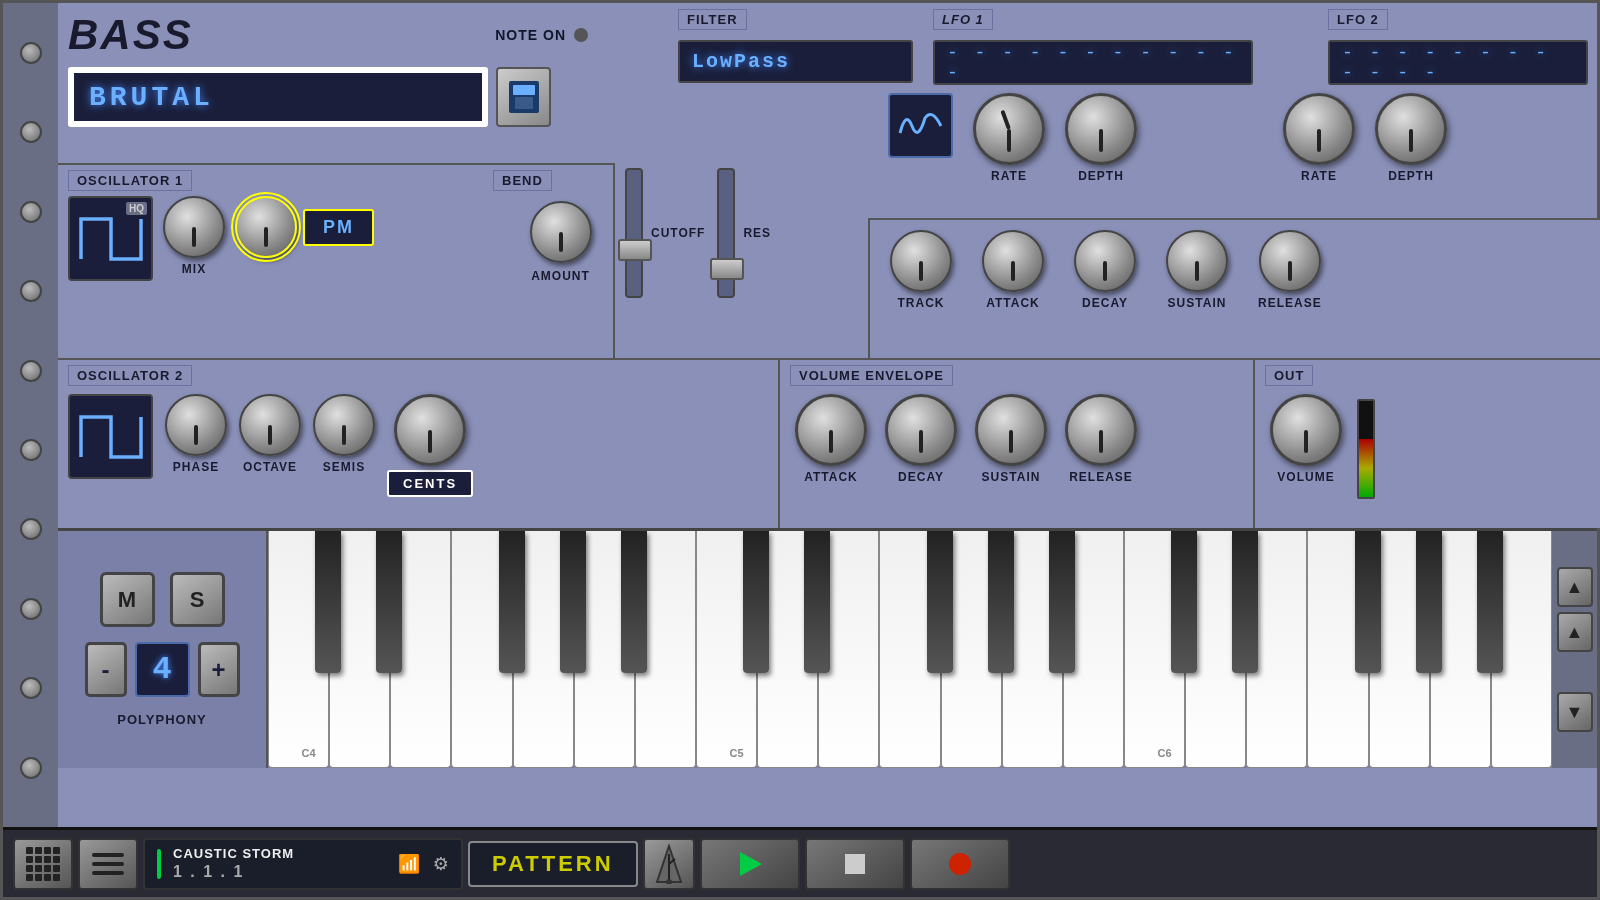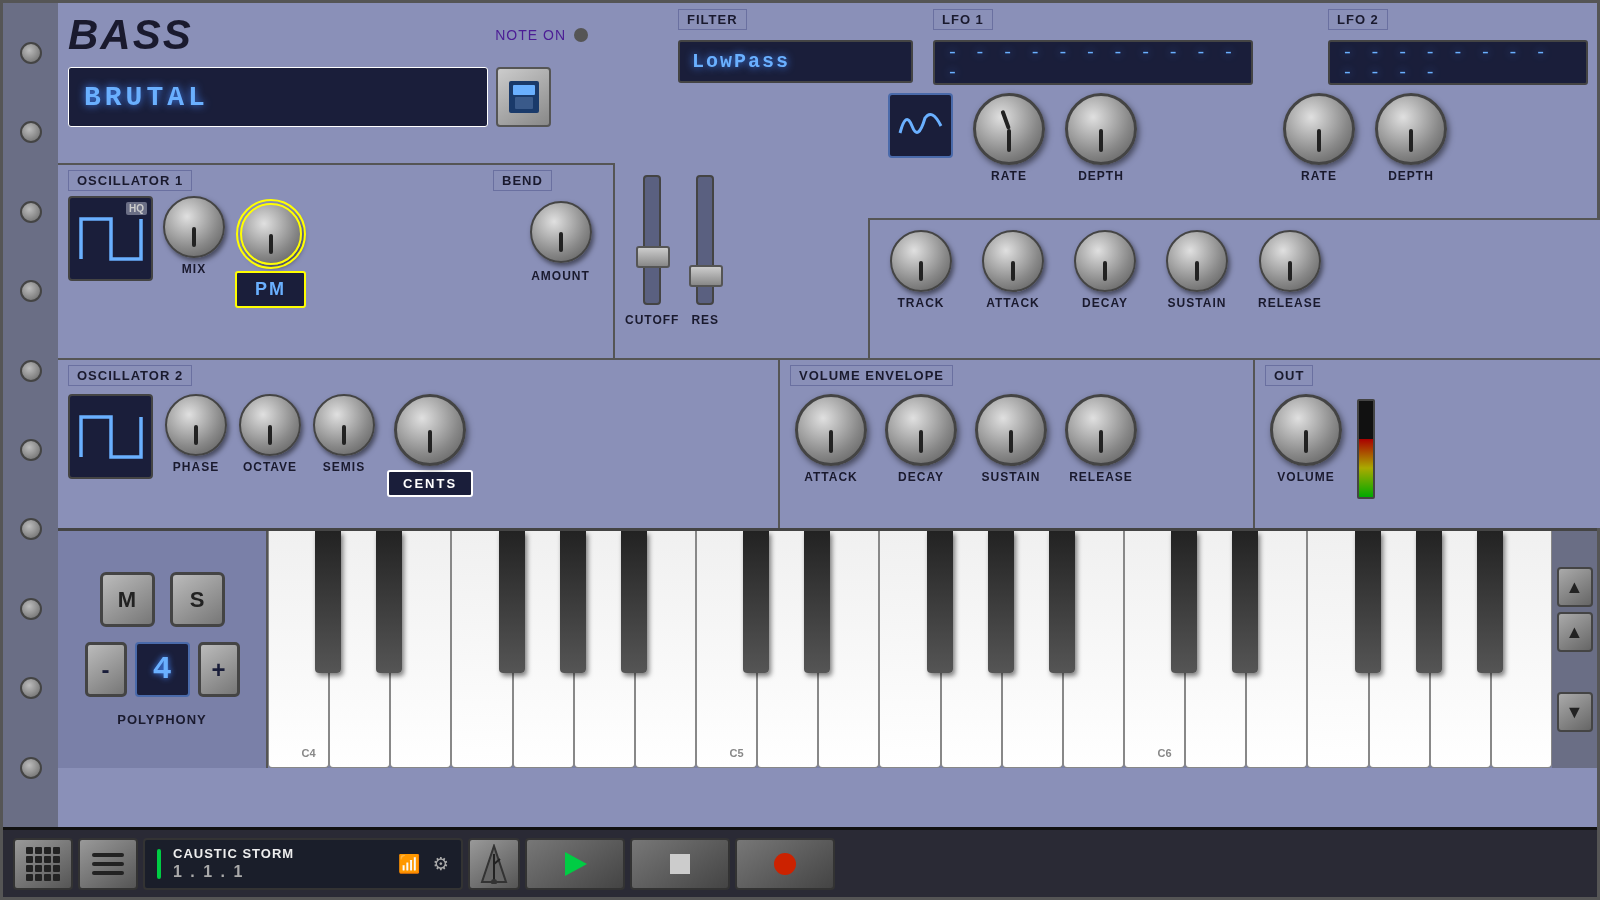--- a/index.html
+++ b/index.html
@@ -78,43 +78,43 @@
     }
 
     .note-on-row {
       display: flex;
       align-items: center;
       gap: 8px;
       margin-left: auto;
     }
 
     .note-on-label {
-      color: #4c1d95;
+      color: #0f172a;
       font-size: 14px;
-      font-weight: normal;
+      font-weight: bold;
       letter-spacing: 1px;
       text-align: right;
     }
 
     .note-on-dot {
       width: 14px;
       height: 14px;
       border-radius: 50%;
       background: #555;
     }
 
     .preset-row {
       display: flex;
       align-items: center;
       gap: 8px;
     }
 
     .preset-display {
       background: #1a1e3a;
-      border: 1px solid #ffffff;
+      border: 6px solid #ffffff;
       border-radius: 3px;
       padding: 8px 15px;
       color: #6ab0ff;
       font-size: 28px;
       font-weight: 900;
       letter-spacing: 4px;
       font-family: 'Courier New', monospace;
       width: 420px;
       height: 60px;
       display: flex;
@@ -733,21 +733,21 @@
       display: flex;
       align-items: center;
       justify-content: center;
       cursor: pointer;
     }
 
     .knob-selected {
       outline: 2px solid #ffff00;
       outline-offset: 2px;
     }
-    .col { display: flex; flex-direction: column; align-items: center; margin-top: 7px; }
+    .col { display: flex; flex-direction: row; align-items: center; }
 
     
     .filter-slider-area {
       display: flex;
       gap: 12px;
       align-items: flex-start;
       padding: 5px 10px;
     }
   </style>
 </head>
@@ -791,21 +791,21 @@
     <div style="position:absolute; left:610px; top:0; width:255px;">
       <div style="padding:6px 10px;">
         <span class="section-label">FILTER</span>
       </div>
       <div style="padding:4px 10px;">
         <div class="filter-display">LowPass</div>
       </div>
     </div>
 
     <div style="position:absolute; left:865px; top:0; width:395px;">
-      <div style="padding:6px 10px;">
+      <div style="padding:6px 10px;font-style:italic;">
         <span class="section-label">LFO 1</span>
       </div>
       <div style="padding:4px 10px;">
         <div class="lfo-display" style="width:320px;">
           <span>- - - - - - - - - - - -</span>
         </div>
       </div>
     </div>
 
     <div style="position:absolute; left:1260px; top:0; width:340px;">
@@ -1109,20 +1109,21 @@
     </div>
     <div class="bb-song-info">
       <div class="bb-green-bar"></div>
       <div class="bb-song-text">
         <span class="bb-song-title">CAUSTIC STORM</span>
         <span class="bb-song-pos">1 . 1 . 1</span>
       </div>
       <div class="bb-wifi">📶</div>
       <div style="color:#aaa; font-size:18px;">⚙</div>
     </div>
+    <div class="bb-pattern-btn">PATTERN</div>
     <div class="bb-metro-btn">
       <svg width="32" height="40" viewBox="0 0 32 40">
         <polygon points="16,2 28,38 4,38" stroke="#333" stroke-width="2" fill="#666"></polygon>
         <line x1="16" y1="38" x2="16" y2="10" stroke="#222" stroke-width="2"></line>
         <line x1="16" y1="20" x2="22" y2="15" stroke="#222" stroke-width="2"></line>
         <circle cx="16" cy="38" r="3" fill="#333"></circle>
       </svg>
     </div>
     <div class="bb-play-btn">
       <svg width="28" height="28" viewBox="0 0 28 28">

